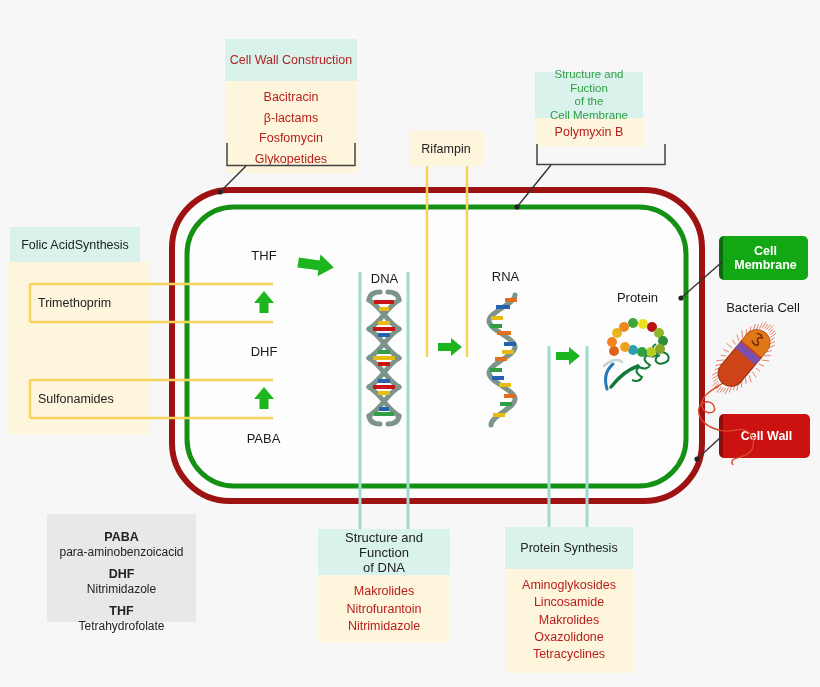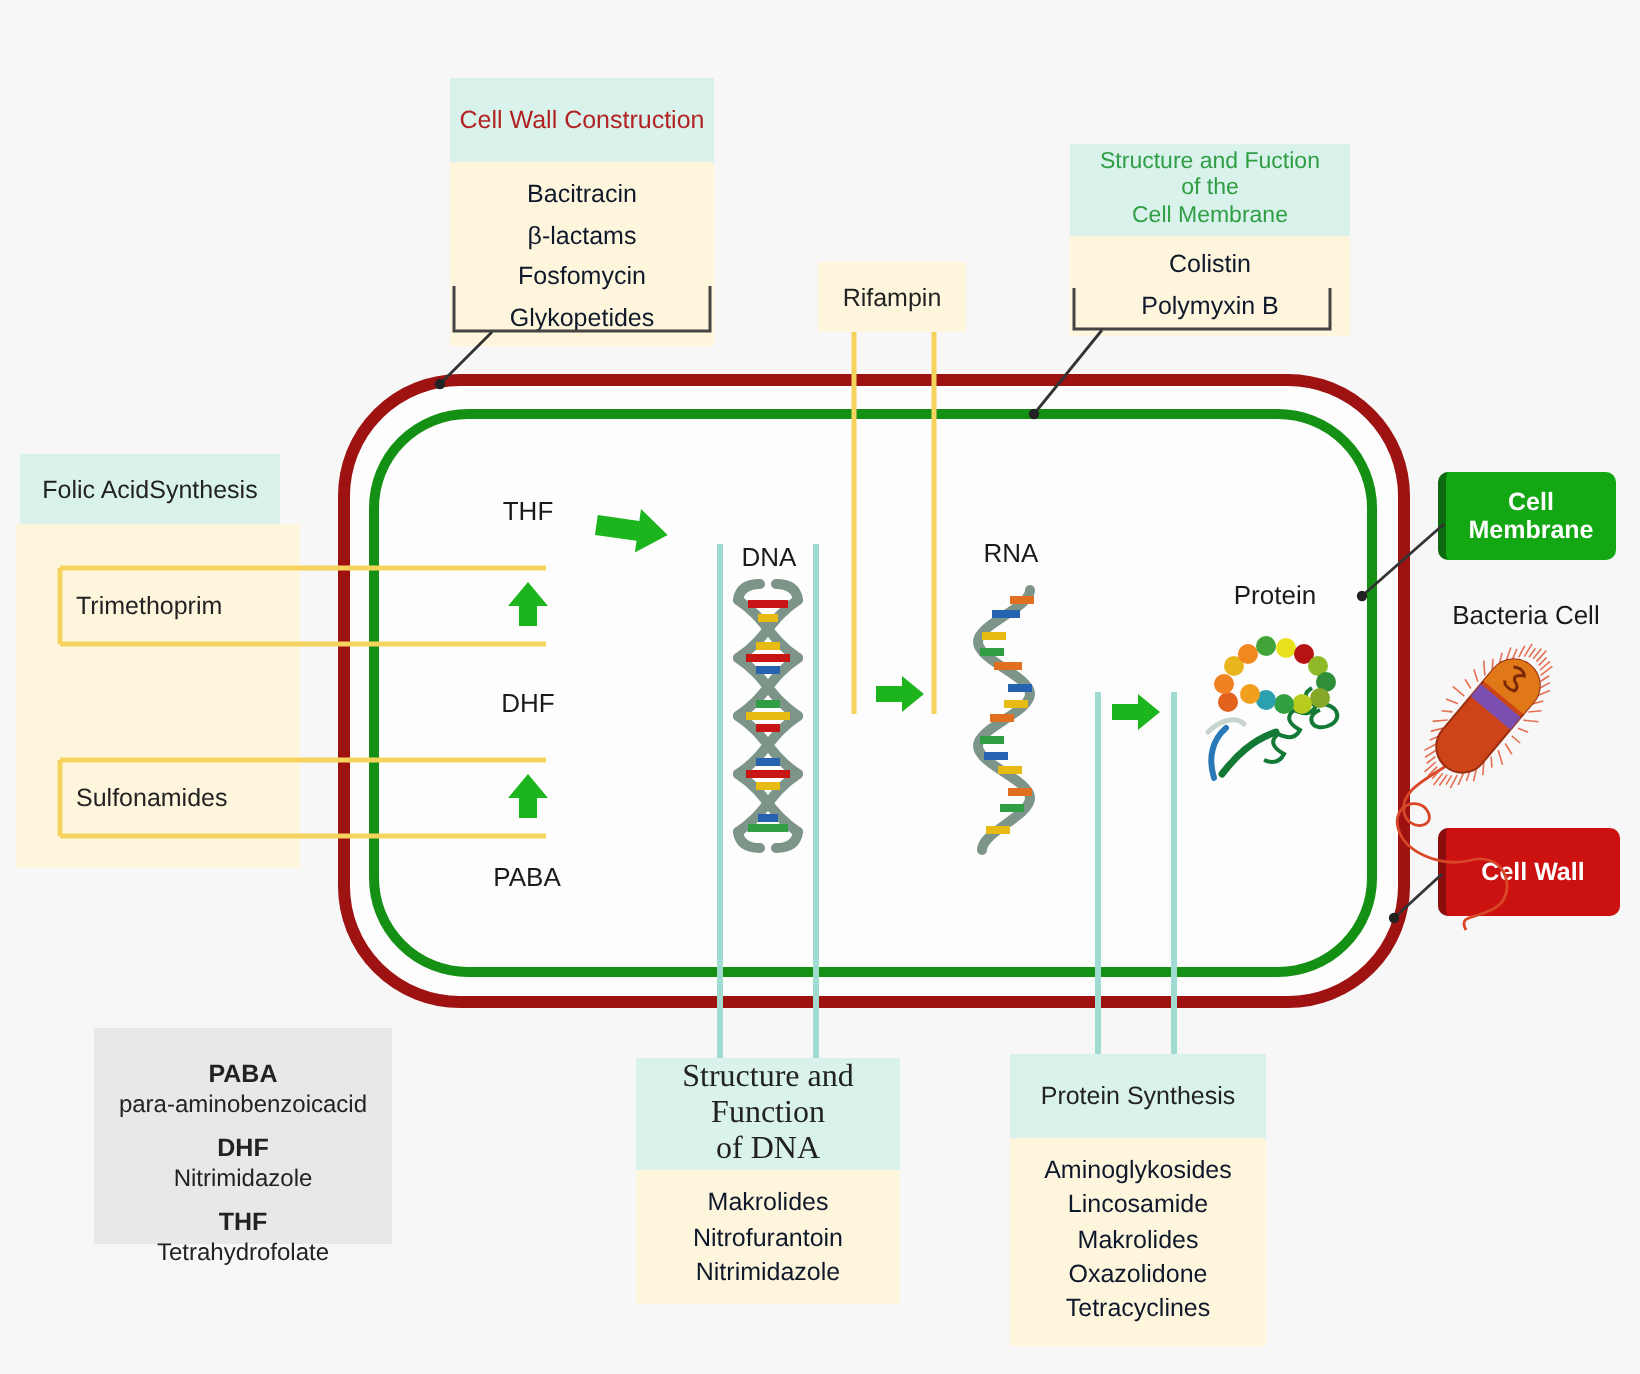--- a/index.html
+++ b/index.html
@@ -10,21 +10,21 @@
     font-family:"Liberation Sans", sans-serif;
     color:#222;
   }
   .callout { position:absolute; z-index:2; }
   .callout-head {
     background:#d9f2ec; text-align:center; font-size:12.5px;
     display:flex; flex-direction:column; justify-content:center;
     padding:21px 2px;
   }
   .callout-body {
-    background:#fdf6dd; text-align:center; font-size:12.5px; color:#0f172a;
+    background:#fdf6dd; text-align:center; font-size:12.5px; color:#b91c1c;
     padding:6px 2px 4px 2px;
   }
   .callout-body .item { line-height:20.5px; }
   .red-title { color:#b22222; }
   .green-title { color:#2f9e44; line-height:13.5px; font-size:11.5px; }
   .plain-box {
     position:absolute; background:#fdf6dd; display:flex;
     align-items:center; justify-content:center; font-size:12.5px; z-index:2;
   }
   .teal-head {
@@ -66,28 +66,27 @@
       <div class="item">β-lactams</div>
       <div class="item">Fosfomycin</div>
       <div class="item">Glykopetides</div>
     </div>
   </div>
 
   <div class="plain-box" style="left:409px; top:131px; width:74px; height:35px;">
     <span>Rifampin</span>
   </div>
 
-  <div class="callout" style="left:535px; top:72px; width:140px;">
+  <div class="callout" style="left:535px; top:72px; width:108px;">
     <div class="callout-head" style="height:46px;">
       <span class="green-title">Structure and Fuction</span>
       <span class="green-title">of the</span>
       <span class="green-title">Cell Membrane</span>
     </div>
     <div class="callout-body" style="padding-top:4px;">
-      <div class="item" style="line-height:21px;">Colistin</div>
       <div class="item" style="line-height:21px;">Polymyxin B</div>
     </div>
   </div>
 
   <div class="teal-head" style="left:10px; top:227px; width:130px; height:35px;">
     <span>Folic Acid</span>
     <span>Synthesis</span>
   </div>
   <div class="cream-panel" style="left:8px; top:262px; width:142px; height:172px;"></div>
   <div class="channel-label" style="left:38px; top:296px;">Trimethoprim</div>
@@ -102,21 +101,21 @@
       <div class="abbr">DHF</div>
       <div class="full">Nitrimidazole</div>
     </div>
     <div class="entry">
       <div class="abbr">THF</div>
       <div class="full">Tetrahydrofolate</div>
     </div>
   </div>
 
   <div class="callout" style="left:318px; top:529px; width:132px;">
-    <div class="callout-head" style="height:56px; font-size:16px;font-family:Liberation Serif, serif;">
+    <div class="callout-head" style="height:46px; font-size:13px;">
       <span>Structure and Function</span>
       <span>of DNA</span>
     </div>
     <div class="callout-body" style="padding:8px 2px 6px 2px;">
       <div class="item" style="line-height:17.5px;">Makrolides</div>
       <div class="item" style="line-height:17.5px;">Nitrofurantoin</div>
       <div class="item" style="line-height:17.5px;">Nitrimidazole</div>
     </div>
   </div>
 

